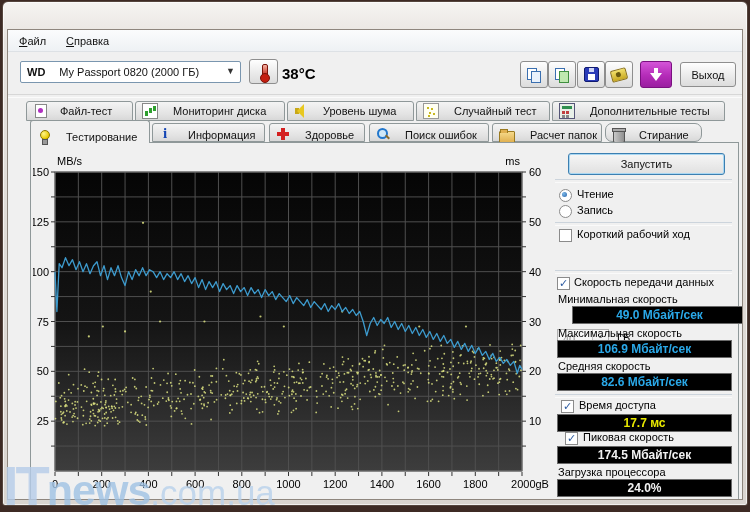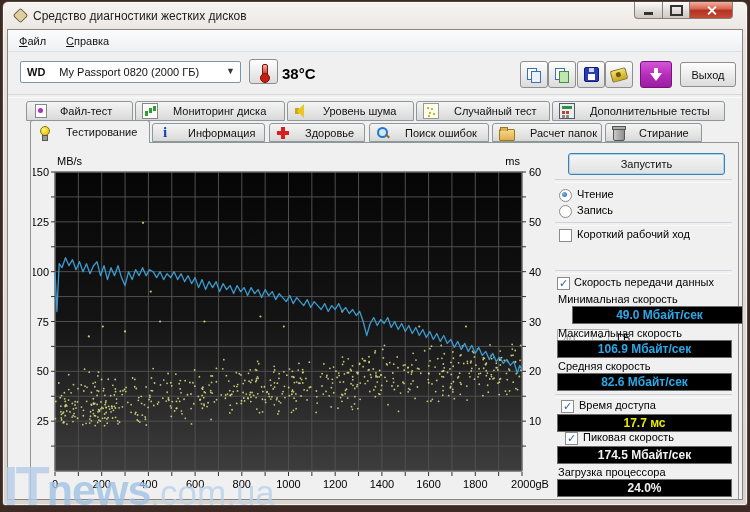--- a/index.html
+++ b/index.html
@@ -63,21 +63,21 @@
   .ic-camera{width:14px;height:10px;background:linear-gradient(180deg,#f2e06a,#c8a820);border:1px solid #8a6f10;border-radius:2px;transform:rotate(-15deg);}
   .ic-camera::before{content:"";position:absolute;left:4px;top:2px;width:5px;height:5px;background:#6a5a10;border-radius:50%;}
   .ic-down{width:12px;height:14px;}
   .ic-down::before{content:"";position:absolute;left:4px;top:0;width:4px;height:6px;background:#fff;}
   .ic-down::after{content:"";position:absolute;left:0;top:5px;border-left:6px solid transparent;border-right:6px solid transparent;border-top:8px solid #fff;}
   
   .tab{position:absolute;height:20px;border:1px solid #8f9899;border-radius:3px 3px 0 0;
     background:linear-gradient(180deg,#f4f4f4,#e2e2e2 70%,#d8d8d8);
     display:flex;align-items:center;gap:15px;padding:0 6px;box-sizing:border-box;font-size:11px;color:#111;white-space:nowrap;}
   .row1 .tab{top:71px;}
-  .row2 .tab{top:93px;height:19px;}
+  .row2 .tab{top:93px;height:19px;align-items:flex-end;}
   .tab.active{top:90px;height:23px;background:#f0f0f0;border-bottom:none;z-index:6;}
   
   .ti{width:14px;height:14px;position:relative;flex:0 0 auto;}
   .ti-bulb::before{content:"";position:absolute;left:3px;top:1px;width:8px;height:8px;border-radius:50%;
     background:radial-gradient(circle at 35% 35%,#fff48a,#e8c800 70%,#b89a00);border:1px solid #8a7400;}
   .ti-bulb::after{content:"";position:absolute;left:5px;top:10px;width:4px;height:4px;background:#9a9a9a;border:1px solid #555;}
   .ti-info::before{content:"i";position:absolute;left:4px;top:-2px;font-family:"Liberation Serif",serif;font-weight:bold;font-size:15px;color:#1546b4;}
   .ti-health::before{content:"";position:absolute;left:5px;top:1px;width:4px;height:12px;background:#d42020;}
   .ti-health::after{content:"";position:absolute;left:1px;top:5px;width:12px;height:4px;background:#d42020;}
   .ti-search::before{content:"";position:absolute;left:1px;top:1px;width:7px;height:7px;border:2px solid #2277cc;border-radius:50%;background:#cfe8f8;}
@@ -130,35 +130,20 @@
     font-family:"Liberation Sans",sans-serif;pointer-events:none;}
   .watermark .p1{font-size:56px;font-weight:800;letter-spacing:-3px;color:#b6cde9;}
   .watermark .p2{font-size:43px;font-weight:700;letter-spacing:-1px;color:#9fc2e4;}
   .watermark .p3{font-size:35px;font-weight:400;color:#b9d2ec;}
 </style>
 </head>
 <body>
 
 <div id="screenshot">
   <div class="window">
-    <div class="titlebar">
-      <div class="app-icon"></div>
-      <div class="title-text">Средство диагностики жестких дисков</div>
-      <div class="winbtns">
-        <div class="winbtn min">
-            <div class="glyph-min"></div>
-          </div>
-        <div class="winbtn max">
-            <div class="glyph-max"></div>
-          </div>
-        <div class="winbtn close">
-            <div class="glyph-close"></div>
-          </div>
-      </div>
-    </div>
 
     <div class="client">
       <div class="menubar">
         <span class="menu-item"><span class="u">Ф</span><span>айл</span></span>
         <span class="menu-item"><span class="u">С</span><span>правка</span></span>
       </div>
 
       <div class="drive-select">
         <span class="vendor">WD</span>
         <span class="name">My Passport 0820 (2000 ГБ)</span>
@@ -225,21 +210,21 @@
             <span>Здоровье</span>
           </div>
         <div class="tab" style="left:361px;width:120px;">
             <span class="ti ti-search"></span>
             <span>Поиск ошибок</span>
           </div>
         <div class="tab" style="left:484px;width:110px;">
             <span class="ti ti-folder"></span>
             <span>Расчет папок</span>
           </div>
-        <div class="tab" style="left:597px;width:97px;">
+        <div class="tab" style="left:597px;width:97px;border-radius:7px;">
             <span class="ti ti-trash"></span>
             <span>Стирание</span>
           </div>
       </div>
 
       <div class="content-panel">
         <svg id="chart" width="520" height="356">
             <defs>
               <linearGradient id="pg" x1="0" y1="0" x2="0" y2="1">
                 <stop offset="0" stop-color="#050505"></stop>

